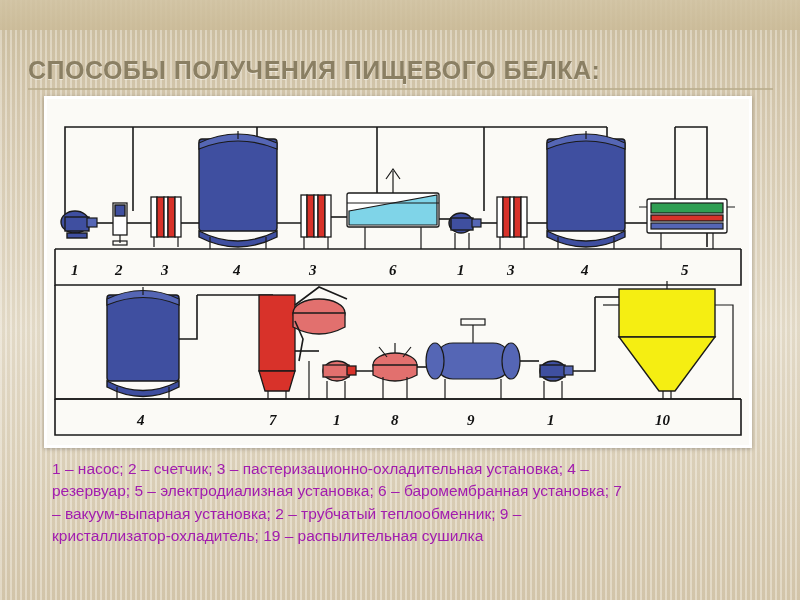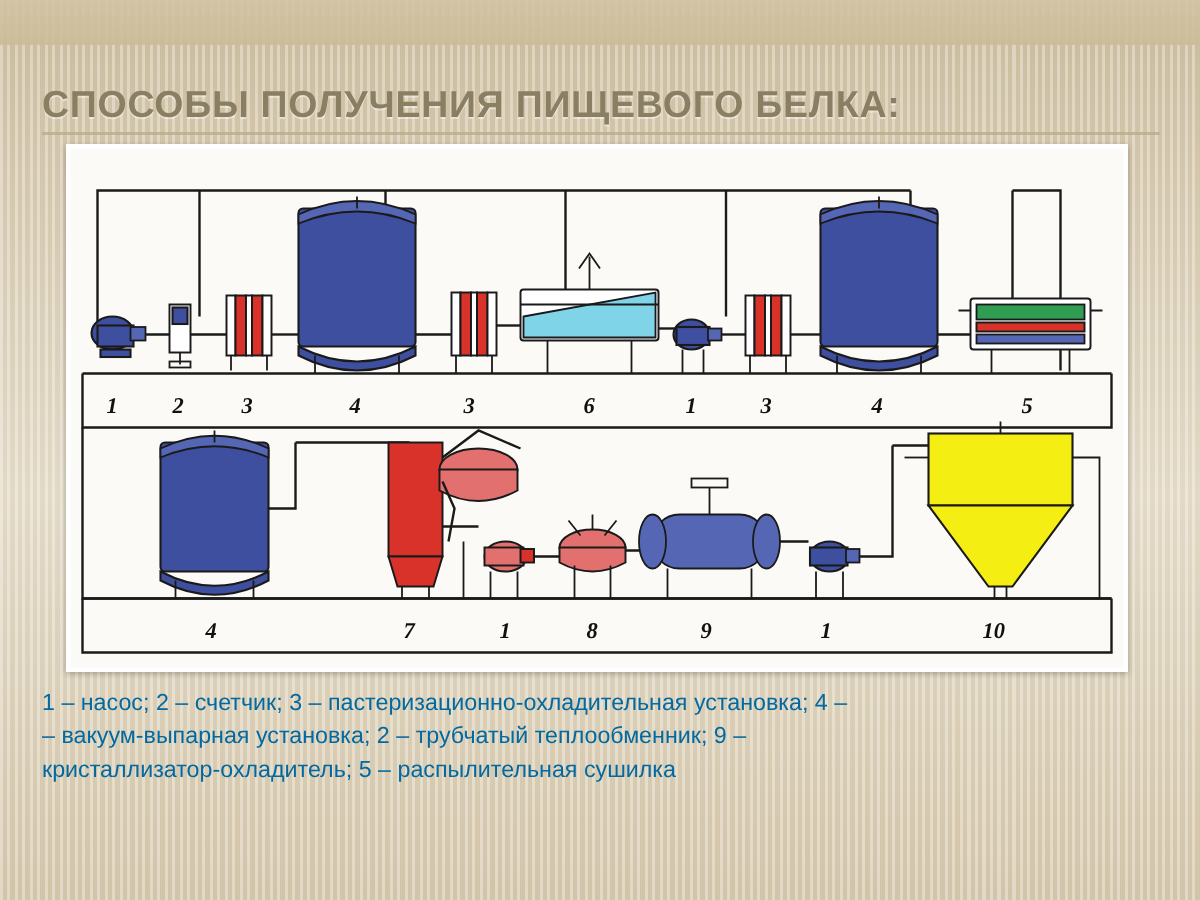--- a/index.html
+++ b/index.html
@@ -39,22 +39,22 @@
   }
   .figure{
     position:absolute;left:44px;top:96px;width:708px;height:352px;
     background:#fbfaf6;
     border:3px solid #ffffff;
     box-shadow:0 1px 4px rgba(0,0,0,.25);
     box-sizing:border-box;
   }
   .figure svg{display:block;}
   .caption{
-    position:absolute;left:28px;top:458px;width:712px;
-    font-size:15.5px;line-height:1.45;color:#0369a1;
+    position:absolute;left:52px;top:458px;width:712px;
+    font-size:15.5px;line-height:1.45;color:#a21caf;
   }
   .ln{display:block;}
 </style>
 </head>
 <body>
 
 <div class="bg-stripes"></div>
 <div class="top-band"></div>
 
 <div class="title">Способы получения пищевого белка:</div>
@@ -269,15 +269,16 @@
     <text class="lbl" x="286" y="326">1</text>
     <text class="lbl" x="344" y="326">8</text>
     <text class="lbl" x="420" y="326">9</text>
     <text class="lbl" x="500" y="326">1</text>
     <text class="lbl" x="608" y="326">10</text>
   </svg>
 </div>
 
 <div class="caption">
   <span class="ln">1 – насос; 2 – счетчик; 3 – пастеризационно-охладительная установка; 4 –</span>
+  <span class="ln">резервуар; 5 – электродиализная установка; 6 – баромембранная установка; 7</span>
   <span class="ln">– вакуум-выпарная установка; 2 – трубчатый теплообменник; 9 –</span>
-  <span class="ln">кристаллизатор-охладитель; 5 – распылительная сушилка</span>
+  <span class="ln">кристаллизатор-охладитель; 19 – распылительная сушилка</span>
 </div>
 
 </body></html>

